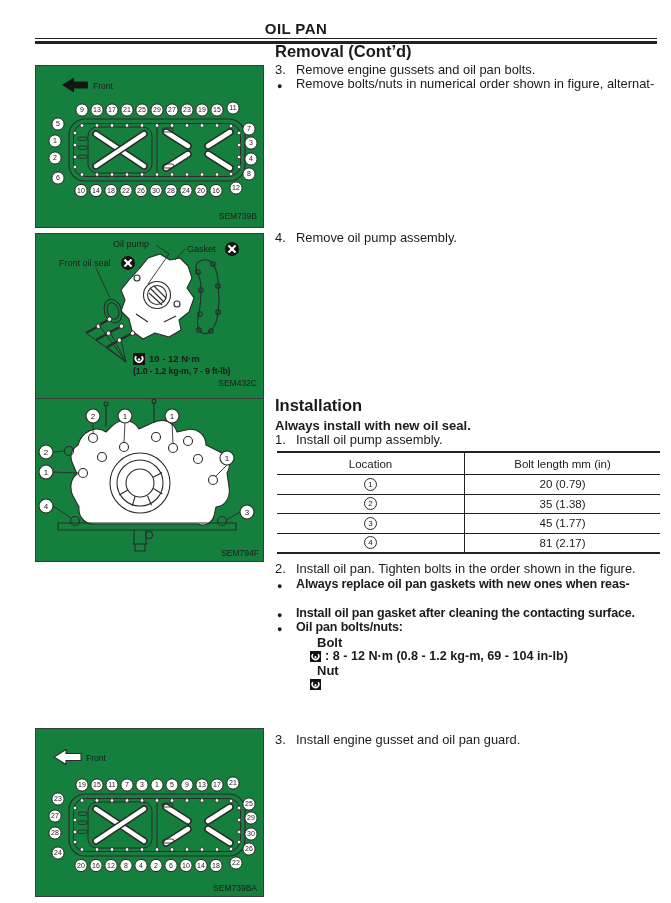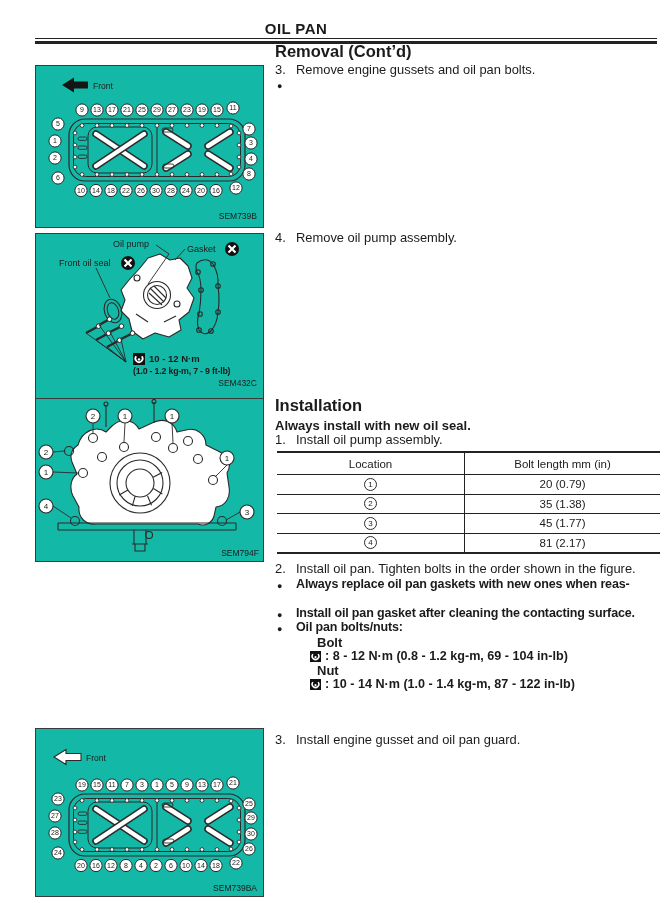--- a/index.html
+++ b/index.html
@@ -3,21 +3,21 @@
 <meta charset="utf-8">
 <style>
   html,body{margin:0;padding:0;}
   body{width:671px;height:903px;background:#fff;position:relative;overflow:hidden;
        font-family:"Liberation Sans",sans-serif;color:#1b1b1b;}
   .page-title{position:absolute;top:20px;left:0;width:592px;text-align:center;
        font-size:15px;font-weight:bold;letter-spacing:.4px;}
   .rule-thin{position:absolute;top:38px;left:35px;width:622px;height:1px;background:#222;}
   .rule-thick{position:absolute;top:41px;left:35px;width:622px;height:3px;background:#222;}
 
-  .figbox{position:absolute;left:35px;width:229px;border:1px solid #3a3a3a;background:#14b8a6;box-sizing:border-box;}
+  .figbox{position:absolute;left:35px;width:229px;border:1px solid #3a3a3a;background:#15803d;box-sizing:border-box;}
   .figbox svg{display:block;}
   svg text{font-family:"Liberation Sans",sans-serif;fill:#1b1b1b;}
 
   .rc-h{position:absolute;left:275px;font-weight:bold;font-size:16.5px;white-space:nowrap;}
   .note-b{position:absolute;left:275px;font-weight:bold;font-size:13px;white-space:nowrap;}
   .step{position:absolute;left:275px;width:394px;font-size:12.9px;line-height:14px;white-space:nowrap;}
   .step .num{display:inline-block;width:21px;}
   .bul{position:absolute;left:277px;display:flex;font-size:12.9px;line-height:14px;white-space:nowrap;}
   .bul .dot{width:19px;font-size:9px;padding-top:2px;}
   .bul.b{font-weight:bold;font-size:12.5px;letter-spacing:-.15px;}
@@ -450,20 +450,21 @@
 
 <div class="rc-h" style="top:42px;">Removal (Cont’d)</div>
 
 <div class="step" style="top:63px;">
   <span class="num">3.</span><span>Remove engine gussets and oil pan bolts.</span>
 </div>
 
 <div class="bul" style="top:77px;">
   <span class="dot">●</span>
   <div>
+    <div>Remove bolts/nuts in numerical order shown in figure, alternat-</div>
   </div>
 </div>
 
 <div class="step" style="top:231px;">
   <span class="num">4.</span><span>Remove oil pump assembly.</span>
 </div>
 
 <div class="rc-h" style="top:396px;">Installation</div>
 <div class="note-b" style="top:418px;">Always install with new oil seal.</div>
 
@@ -529,18 +530,18 @@
       </svg></span><span>: 8 - 12 N·m (0.8 - 1.2 kg-m, 69 - 104 in-lb)</span>
 </div>
 
 <div class="tlabel" style="top:663px;">Nut</div>
 
 <div class="tq" style="top:677px;">
   <span class="torq-icon"><svg width="11" height="11" viewBox="0 0 12 12">
         <rect width="12" height="12" fill="#111"></rect>
         <path d="M3.2,3.4 A3.6,3.6 0 1 0 8.8,3.4" fill="none" stroke="#fff" stroke-width="1.7"></path>
         <circle cx="6" cy="6.6" r="1.2" fill="#fff"></circle>
-      </svg></span><span>: 10 - 14 N·m (1.0 - 1.4 kg-m, 87 - 122 in-lb)</span>
+      </svg></span>
 </div>
 
 <div class="step" style="top:733px;">
   <span class="num">3.</span><span>Install engine gusset and oil pan guard.</span>
 </div>
 
 </body></html>

